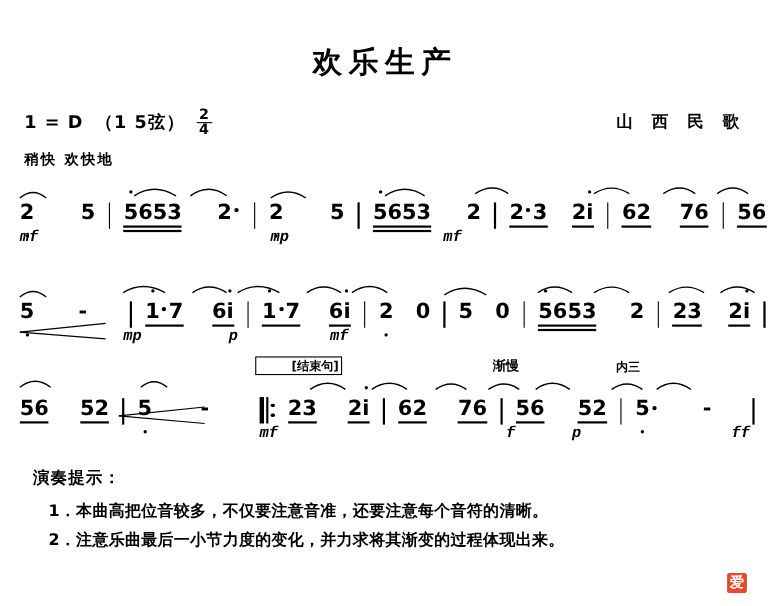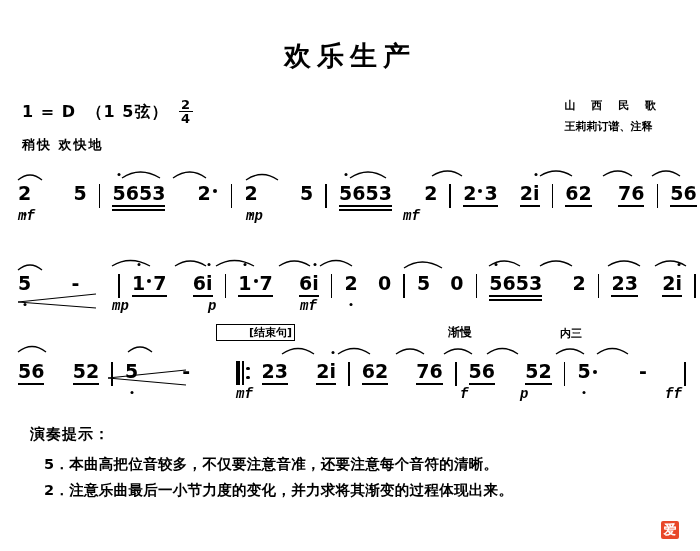--- a/index.html
+++ b/index.html
@@ -23,22 +23,22 @@
     letter-spacing:1px;white-space:nowrap;
   }
   .key-sig .frac{
     display:inline-block;vertical-align:-6px;text-align:center;
     line-height:1.0;font-size:13px;margin-left:4px;
   }
   .key-sig .frac .num{display:block;border-bottom:1.6px solid #000;padding:0 2px;}
   .key-sig .frac .den{display:block;padding:0 2px;}
 
   .composer{
-    position:absolute;right:38px;top:96px;text-align:left;
-    font-size:11px;font-weight:bold;line-height:1.9;
+    position:absolute;right:22px;top:96px;text-align:right;
+    font-size:15px;font-weight:bold;line-height:1.9;
   }
   .composer .l1{letter-spacing:6px;}
   .composer .l2{letter-spacing:0px;}
 
   .tempo{
     position:absolute;left:22px;top:136px;font-size:13px;font-weight:bold;
     letter-spacing:2px;
   }
 
   
@@ -127,21 +127,20 @@
     <span>1 = D</span>
     <span style="margin-left:4px;">（1  5弦）</span>
     <span class="frac">
       <span class="num">2</span>
       <span class="den">4</span>
     </span>
   </div>
 
   <div class="composer">
     <div class="l1">山 西 民 歌</div>
-    <div class="l2">王莉莉订谱、注释</div>
   </div>
 
   <div class="tempo">稍快  欢快地</div>
 
   <div class="system" style="top:160px;">
     <svg class="ov" width="700" height="70">
 
       <path d="M18,20 Q30,10 42,20" stroke="#000" stroke-width="1.3" fill="none"></path>
       <path d="M122,18 Q140,6 160,18" stroke="#000" stroke-width="1.3" fill="none"></path>
       <path d="M173,18 Q190,6 206,18" stroke="#000" stroke-width="1.3" fill="none"></path>
@@ -336,31 +335,31 @@
       </span>
       <span class="bar"></span>
       <span class="n">5<span class="dotdn"></span></span><span class="augdot"></span>
       <span style="display:inline-block;width:30px;"></span>
       <span class="dash">-</span>
       <span style="display:inline-block;width:20px;"></span>
       <span class="bar"></span>
       <span class="barthick"></span>
     </div>
 
-    <div class="annbox" style="left:216px;top:-8px;padding-left:32px;">[结束句]</div>
+    <div class="annbox" style="left:232px;top:-8px;padding-left:32px;">[结束句]</div>
     <div class="ann" style="left:448px;top:-8px;">渐慢</div>
     <div class="ann" style="left:520px;top:-6px;font-size:11px;padding-left:40px;">内三</div>
 
     <div class="dyn" style="left:236px;top:54px;">mf</div>
     <div class="dyn" style="left:460px;top:54px;">f</div>
     <div class="dyn" style="left:520px;top:54px;">p</div>
     <div class="dyn" style="left:665px;top:54px;">ff</div>
   </div>
 
   <div class="tipsTitle">演奏提示：</div>
-  <div class="tipLine tip1">5．本曲高把位音较多，不仅要注意音准，还要注意每个音符的清晰。</div>
+  <div class="tipLine tip1">1．本曲高把位音较多，不仅要注意音准，还要注意每个音符的清晰。</div>
   <div class="tipLine tip2">2．注意乐曲最后一小节力度的变化，并力求将其渐变的过程体现出来。</div>
 
   <div class="footer">
     <div class="logo">爱</div>
   </div>
 
 </div>
 
 </body></html>

